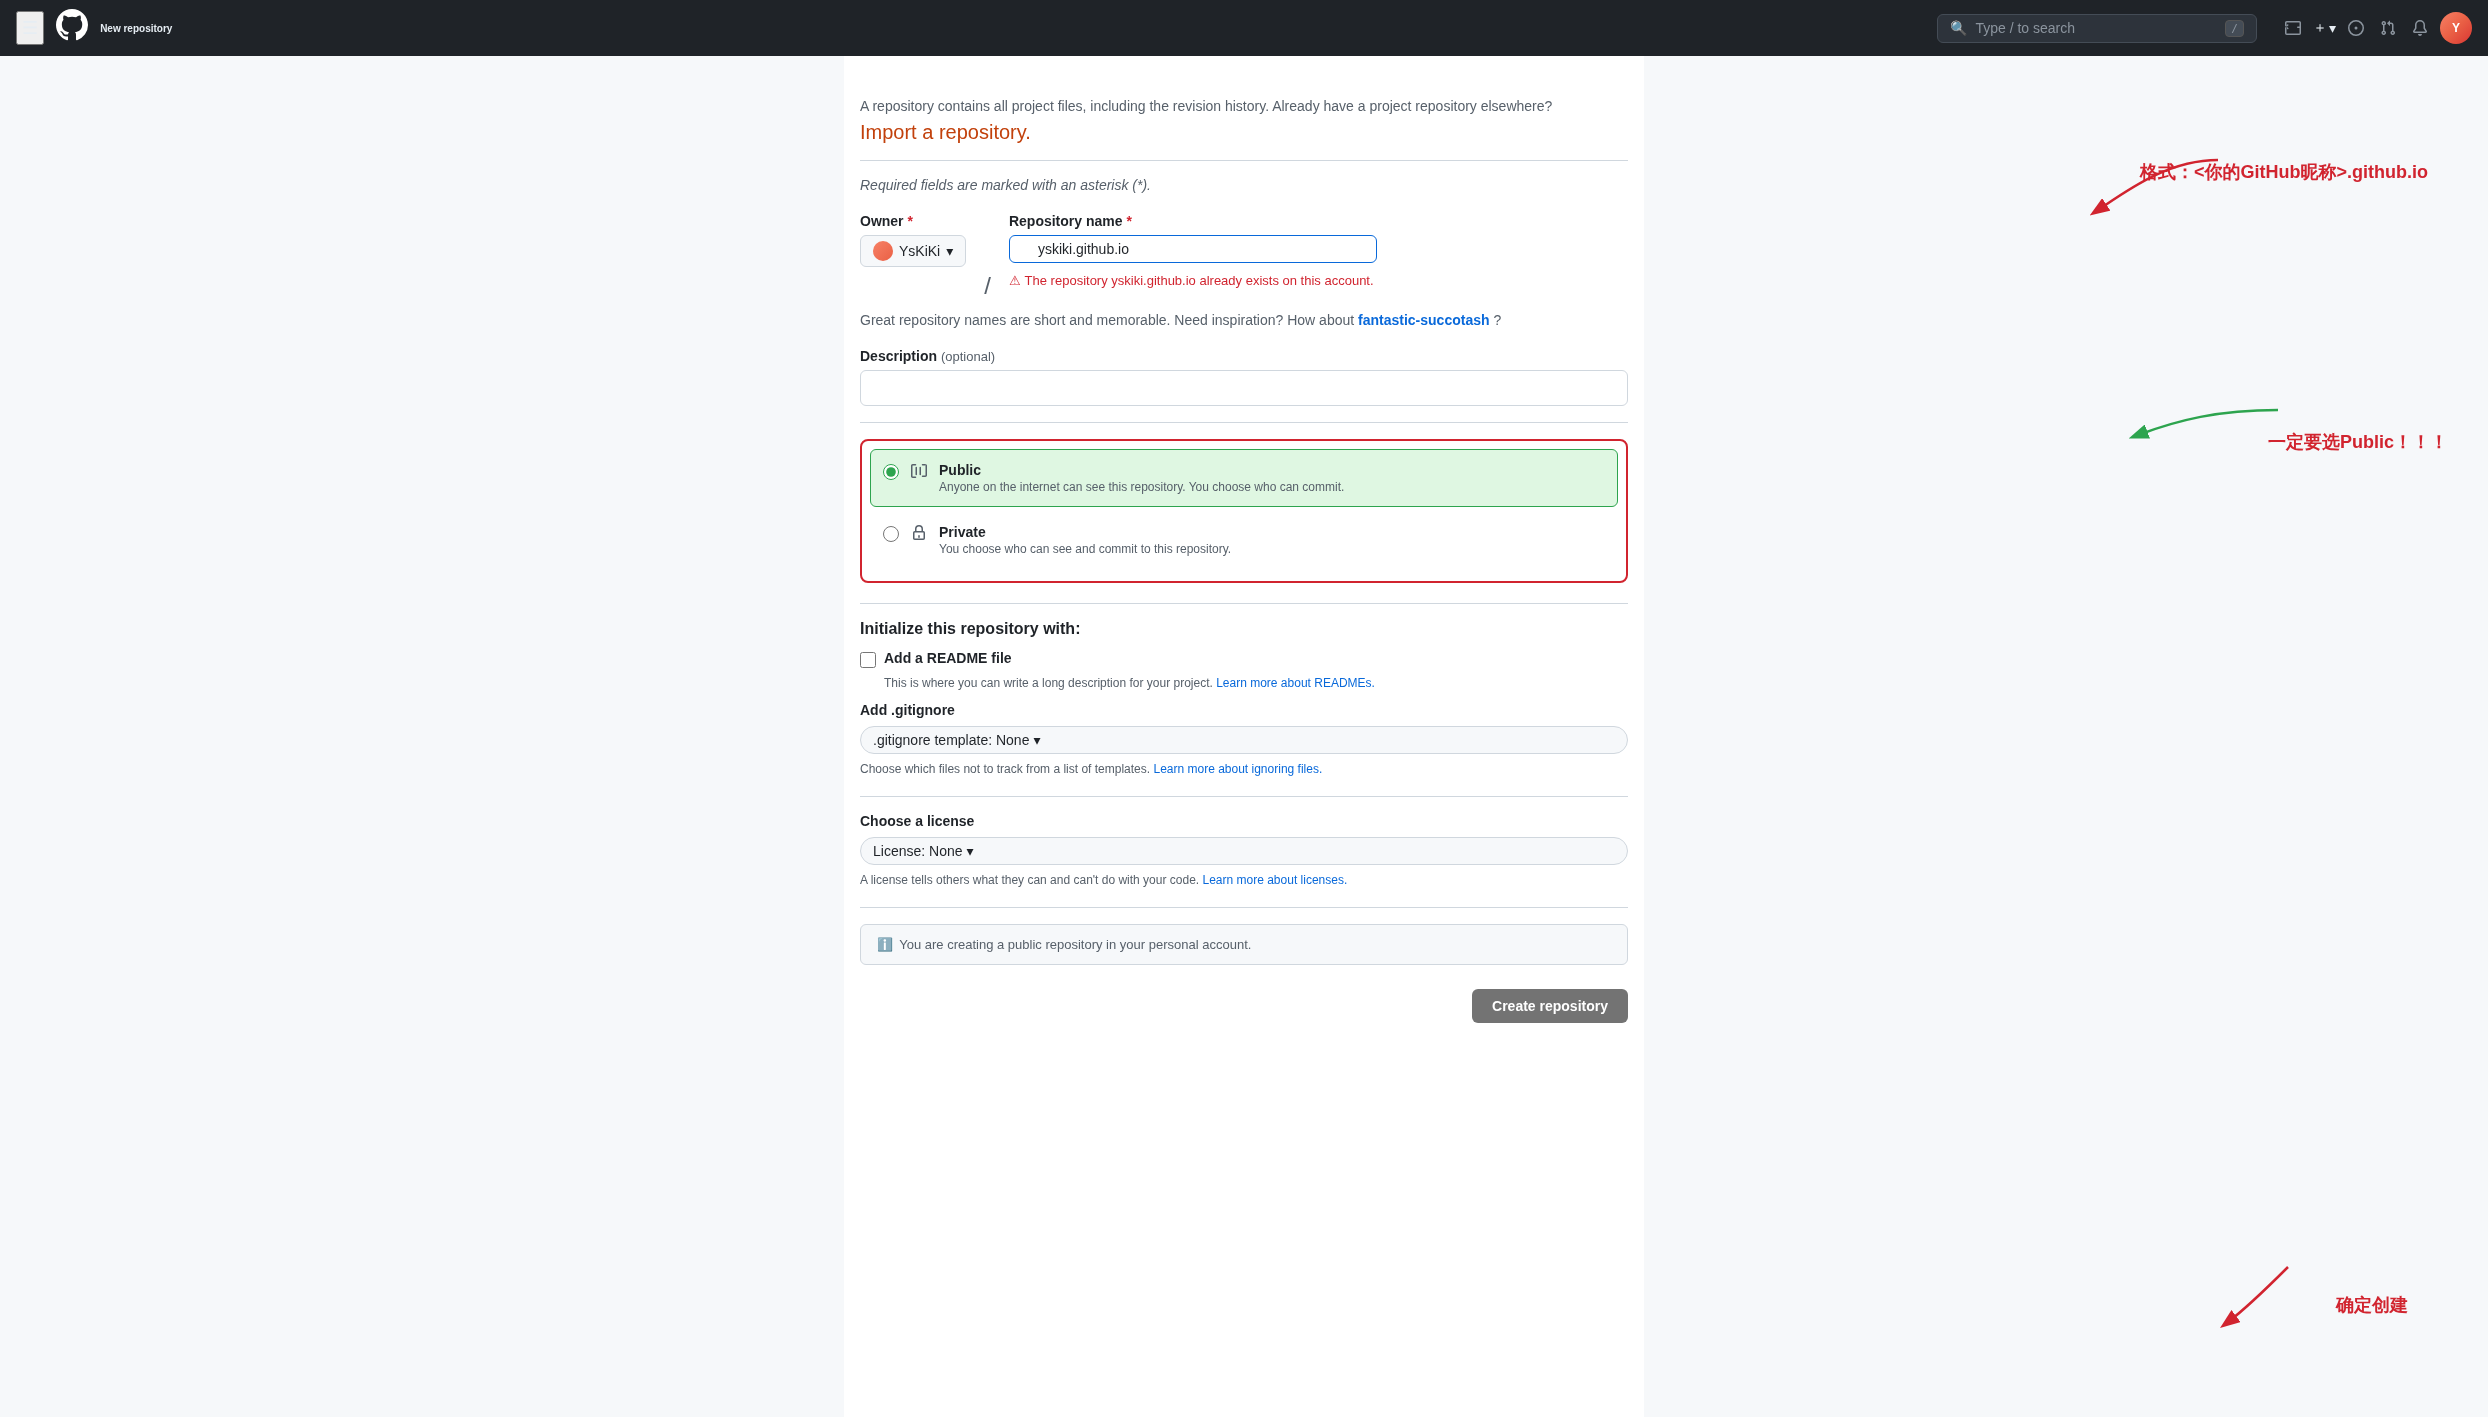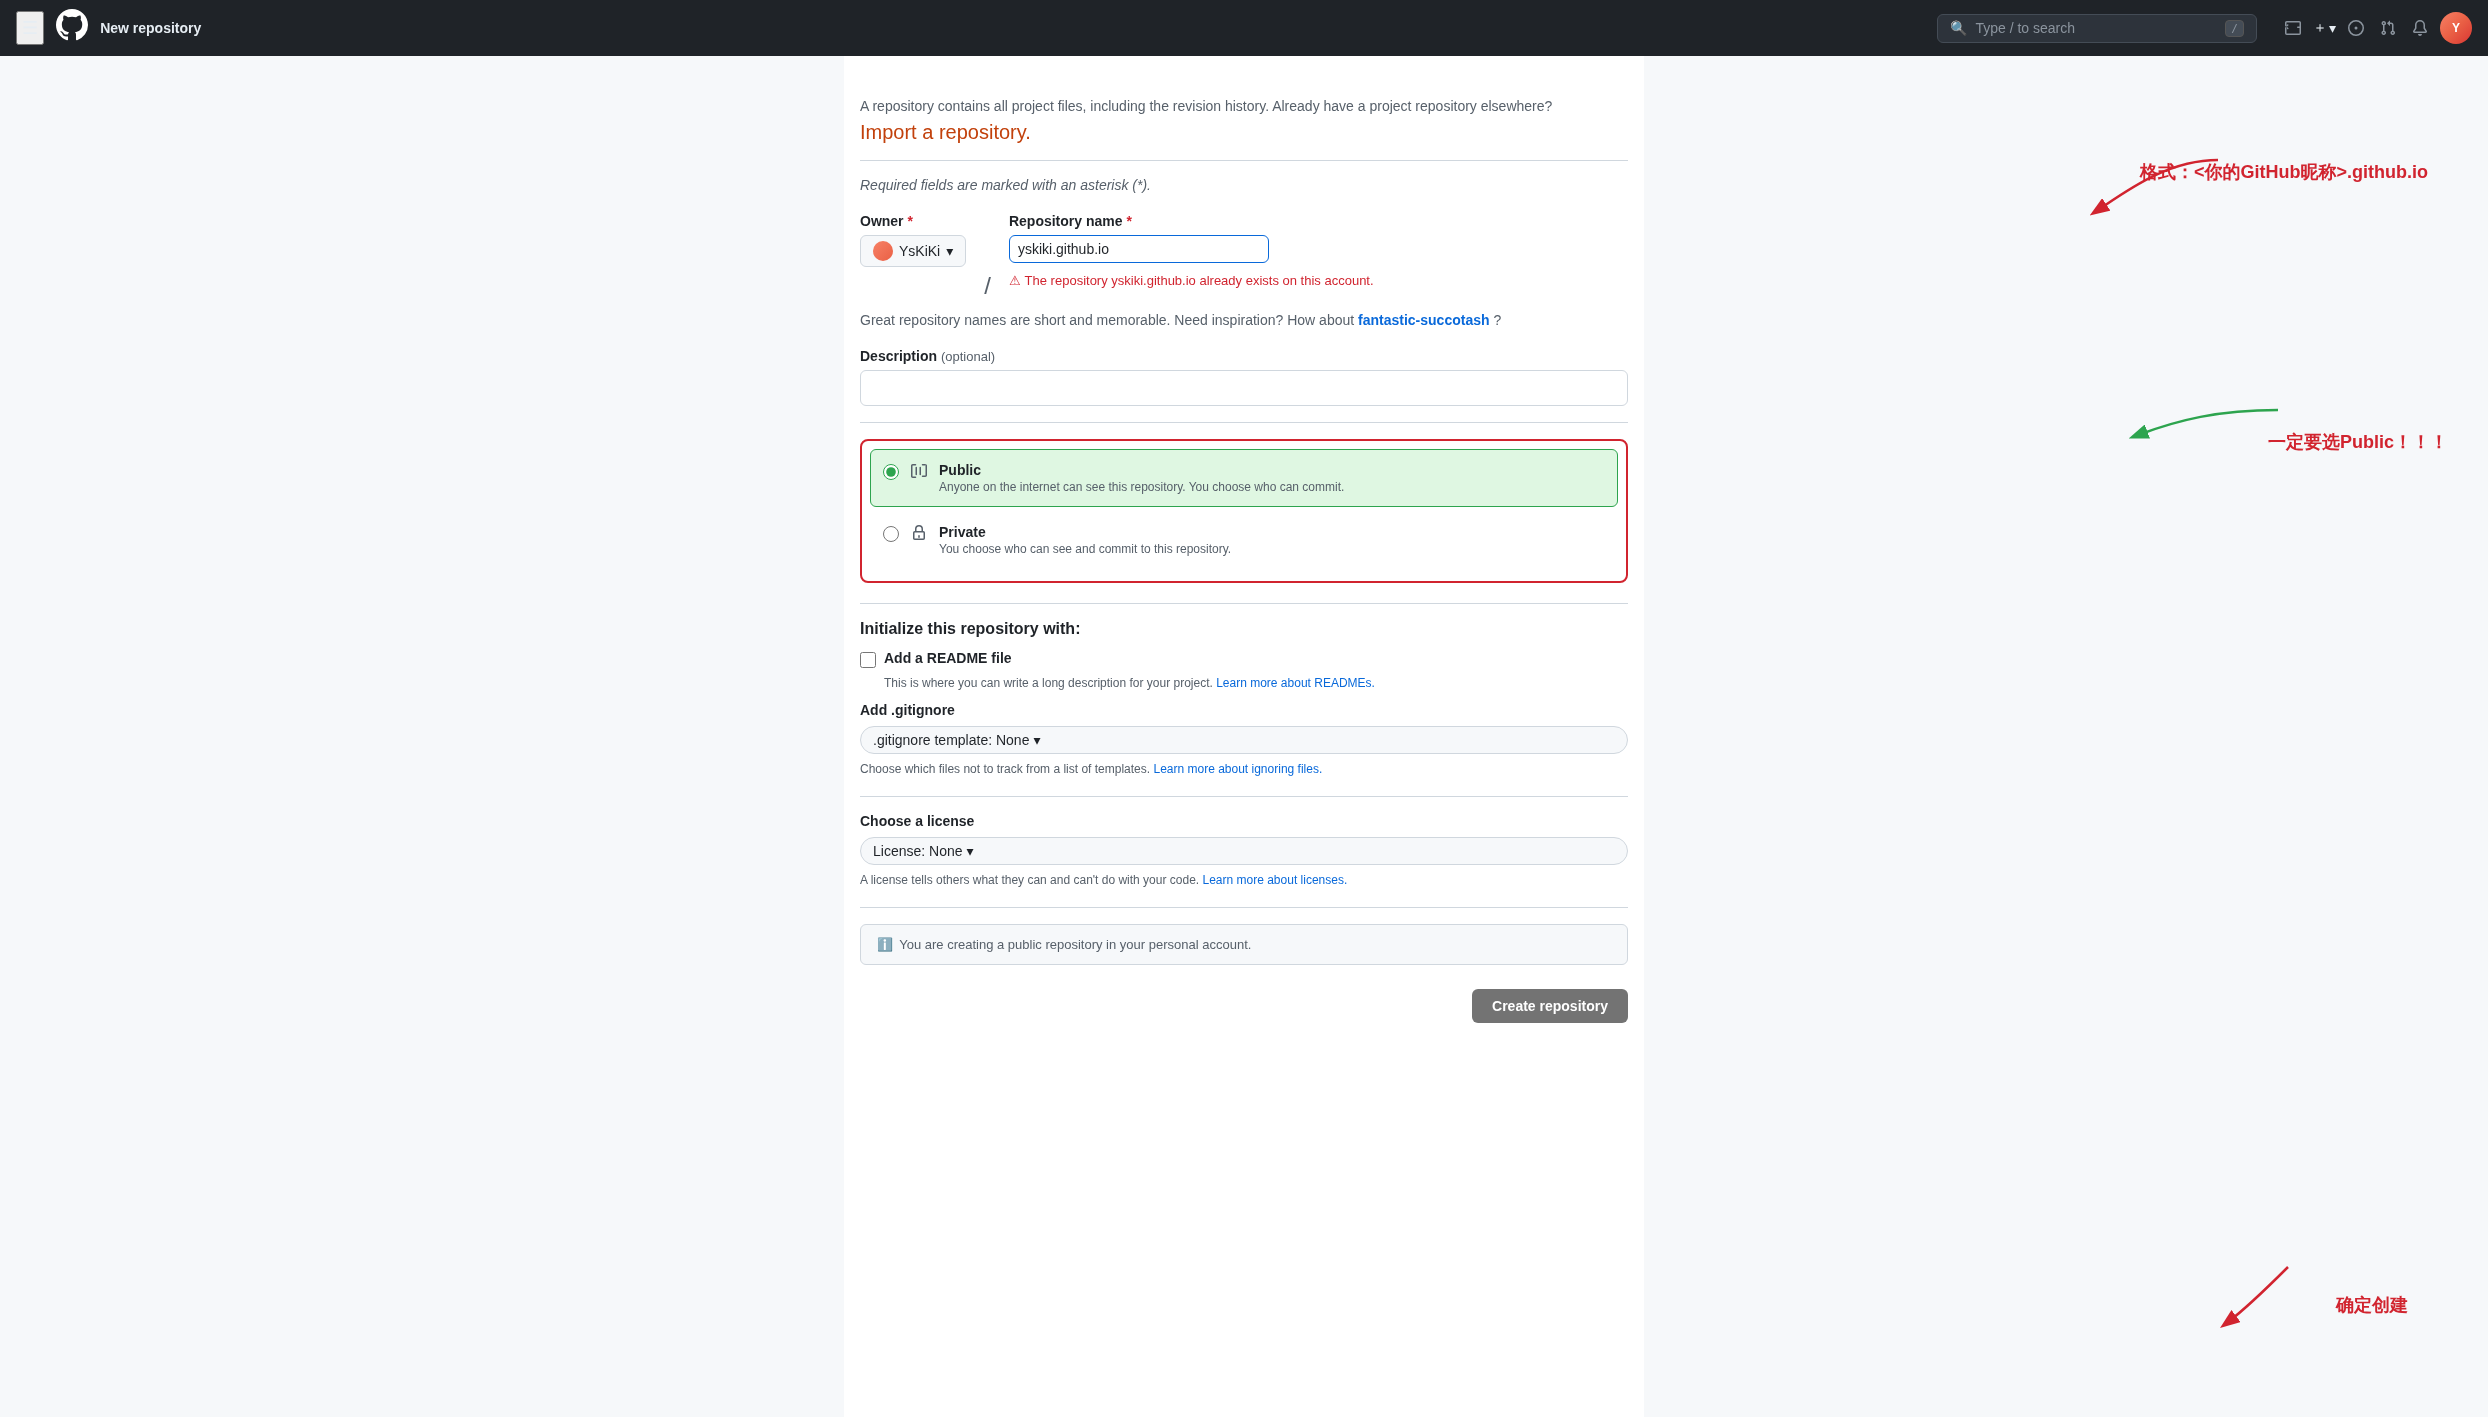--- a/index.html
+++ b/index.html
@@ -28,21 +28,21 @@
       cursor: pointer;
       font-size: 18px;
       padding: 4px;
     }
     .header-logo {
       color: #e6edf3;
       font-size: 24px;
     }
     .header-title {
       color: #e6edf3;
-      font-size: 14px;
+      font-size: 10px;
       font-weight: 600;
       white-space: nowrap;
     }
     .header-search {
       margin-left: auto;
       display: flex;
       align-items: center;
       background: #2d333b;
       border: 1px solid #444c56;
       border-radius: 6px;
@@ -201,23 +201,23 @@
       font-size: 24px;
       color: #57606a;
       padding: 0 4px;
       align-self: flex-end;
       margin-bottom: 4px;
     }
 
     .repo-name-input {
       border: 1.5px solid #0969da;
       border-radius: 6px;
-      padding: 5px 8px;
-      font-size: 14px;
-      width: 260px;
+      padding: 5px 28px;
+      font-size: 14px;
+      width: 368px;
       outline: none;
       color: #1f2328;
     }
 
     .error-message {
       color: #d1242f;
       font-size: 13px;
       margin-top: 4px;
       display: flex;
       align-items: center;

